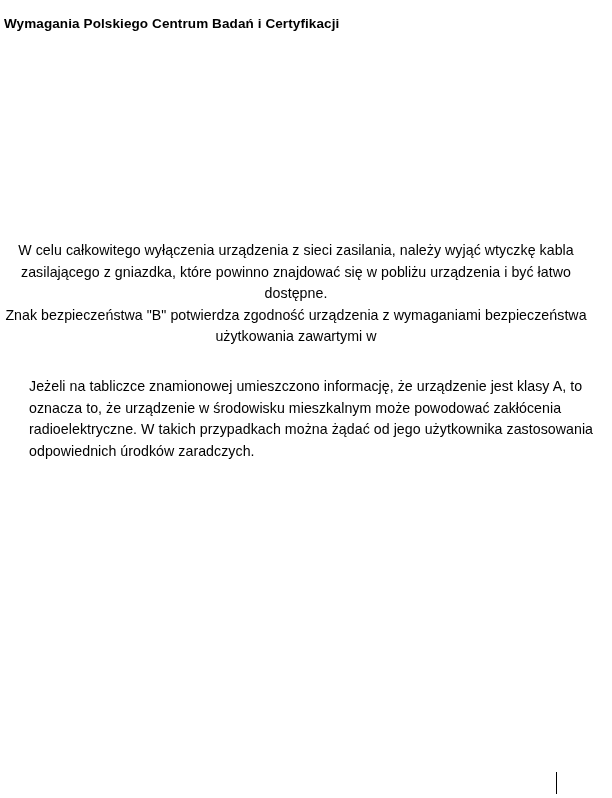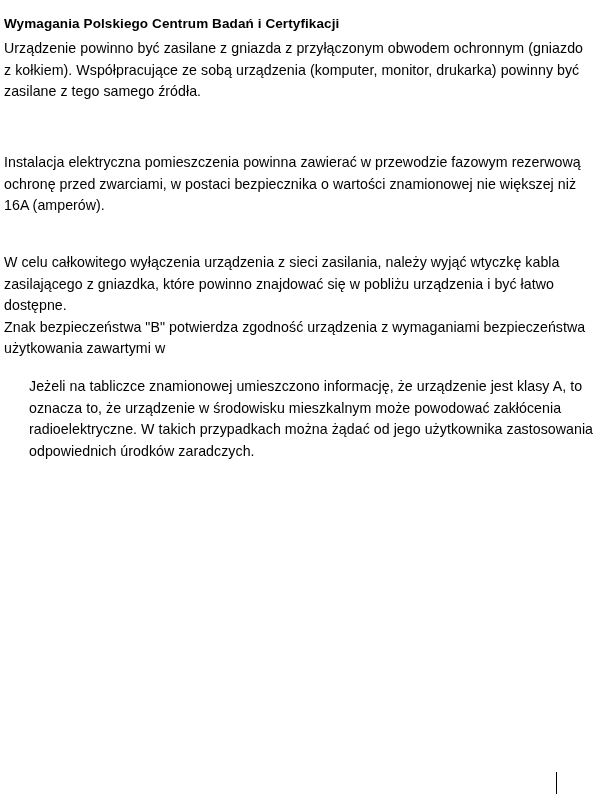--- a/index.html
+++ b/index.html
@@ -37,41 +37,39 @@
     position: absolute;
     left: 4px;
     width: 584px;
     font-size: 14.2px;
     line-height: 21.5px;
     letter-spacing: 0.05px;
     white-space: pre-wrap;
   }
   #para-0 { top: 38px; }
   #para-1 { top: 152px; }
-  #para-2 { top: 252px; }
+  #para-2 { top: 240px; text-align: center; }
   #para-3 { top: 376px; margin-left: 25px; }
   .cursor-mark {
     position: absolute;
     left: 556px;
     top: 772px;
     width: 1px;
     height: 22px;
     background: #000000;
   }
 </style>
 </head>
 <body>
 
 <div class="page">
 
   <div class="doc-title">Wymagania Polskiego Centrum Badań i Certyfikacji</div>
 
-  <div class="para" id="para-0">Urządzenie powinno być zasilane z gniazda z przyłączonym obwodem ochronnym (gniazdo z kołkiem). Współpracujące ze sobą urządzenia (komputer, monitor, drukarka) powinny być zasilane z tego samego źródła.</div>
 
-  <div class="para" id="para-1">Instalacja elektryczna pomieszczenia powinna zawierać w przewodzie fazowym rezerwową ochronę przed zwarciami, w postaci bezpiecznika o wartości znamionowej nie większej niż 16A (amperów).</div>
 
   <div class="para" id="para-2">W celu całkowitego wyłączenia urządzenia z sieci zasilania, należy wyjąć wtyczkę kabla zasilającego z gniazdka, które powinno znajdować się w pobliżu urządzenia i być łatwo dostępne.
 Znak bezpieczeństwa "B" potwierdza zgodność urządzenia z wymaganiami bezpieczeństwa użytkowania zawartymi w</div>
 
   <div class="para" id="para-3">Jeżeli na tabliczce znamionowej umieszczono informację, że urządzenie jest klasy A, to oznacza to, że urządzenie w środowisku mieszkalnym może powodować zakłócenia radioelektryczne. W takich przypadkach można żądać od jego użytkownika zastosowania odpowiednich úrodków zaradczych.</div>
 
   <div class="cursor-mark"></div>
 
 </div>
 

